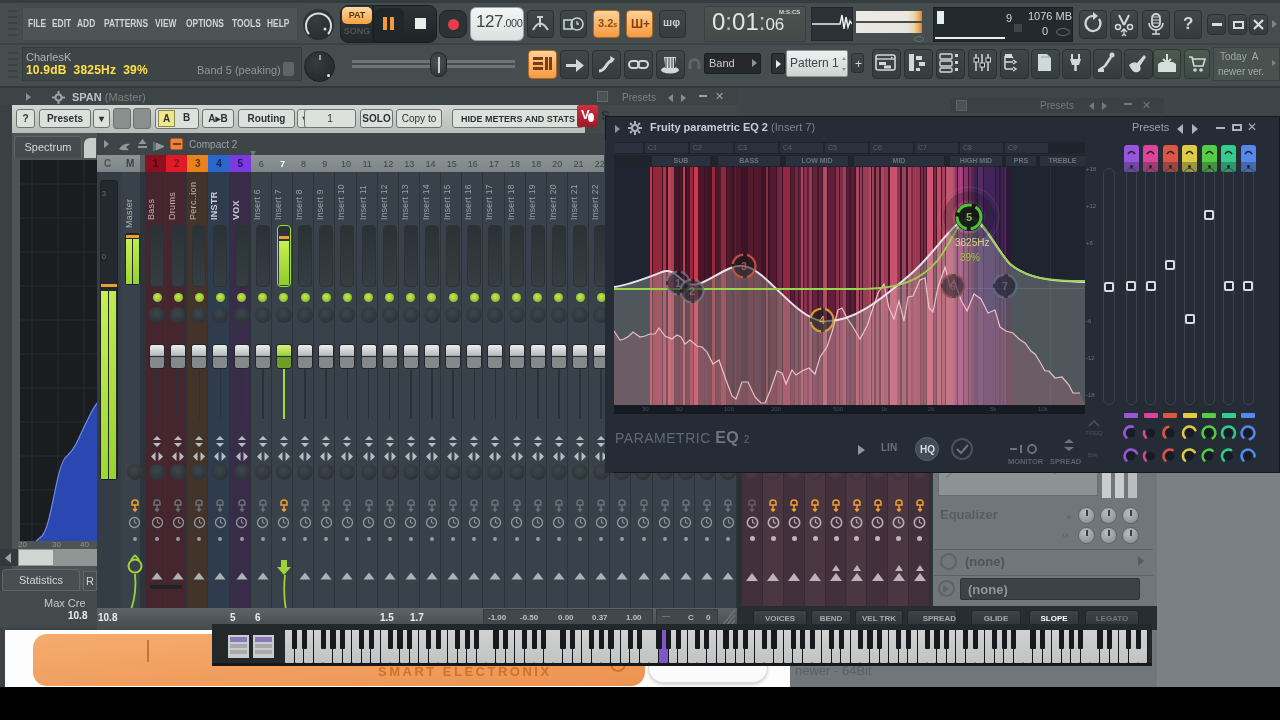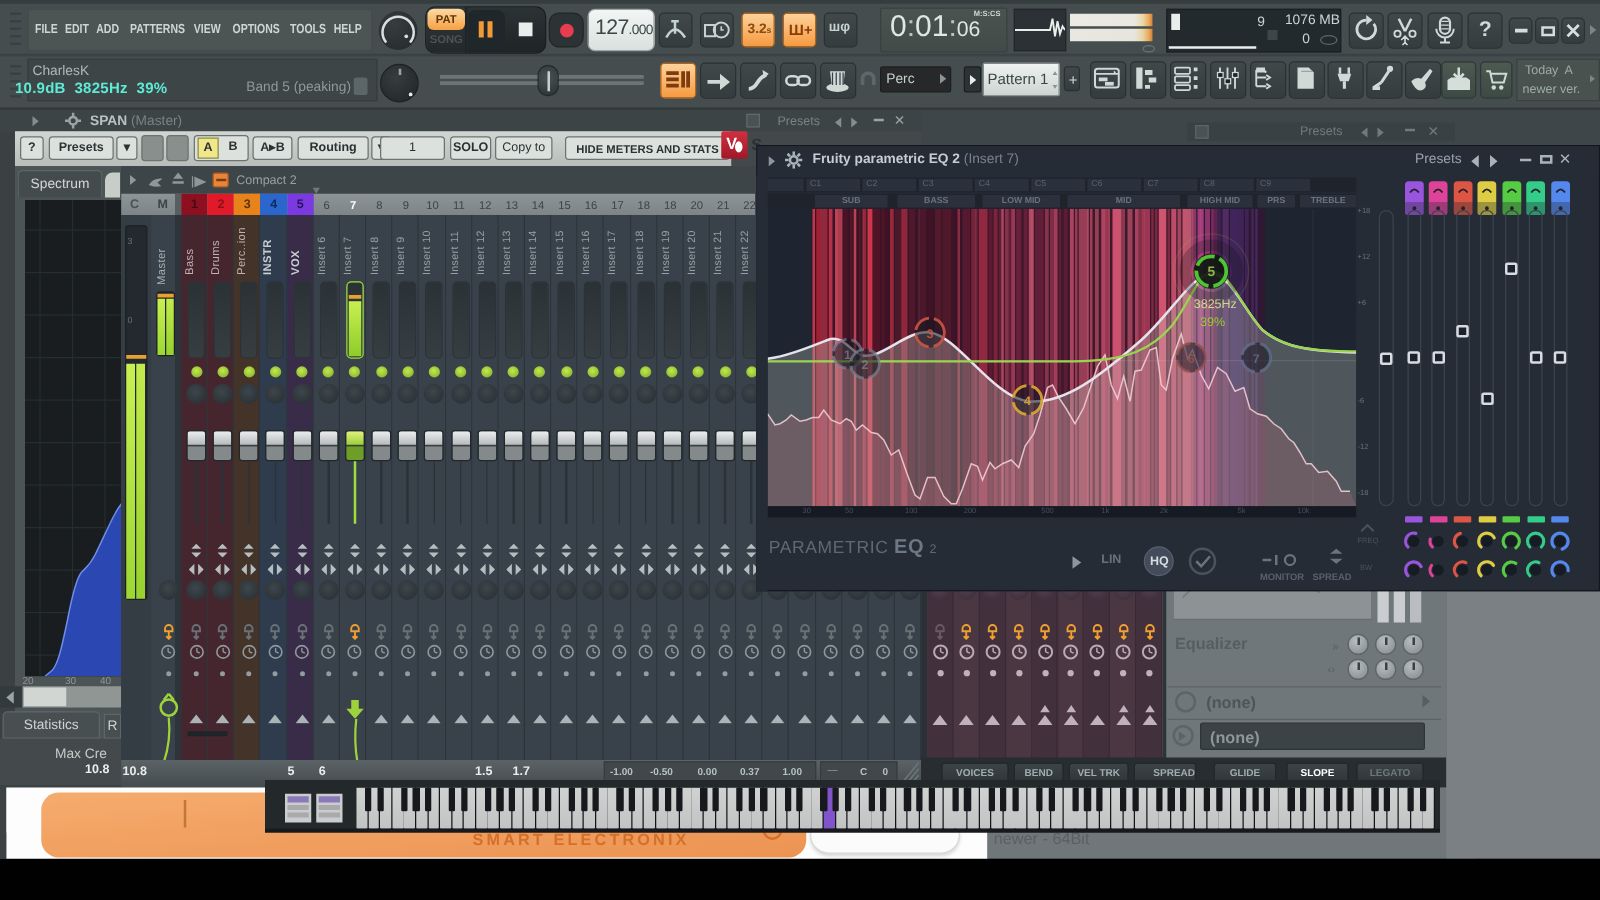--- a/index.html
+++ b/index.html
@@ -112,21 +112,21 @@
     </div>
 <div class="a btn" style="left:1228px;top:14px;width:19px;height:21px">
       <div class="a" style="left:4px;top:6px;width:11px;height:8px;border:2px solid #d6dedb"></div>
     </div>
 <div class="a btn" style="left:1249px;top:14px;width:19px;height:21px"><svg width="17" height="19">
         <path d="M4 5 l9 9 M13 5 l-9 9" stroke="#d6dedb" stroke-width="2.2"></path>
       </svg></div>
 <div class="a" style="left:1272px;top:20px;width:0;height:0;border-left:5px solid #7c8685;border-top:4px solid transparent;border-bottom:4px solid transparent"></div>
 <div class="a" style="left:22px;top:47px;width:280px;height:34px;background:#3d4547;border:1px solid #343c3e"></div>
 <div class="a" style="left:26px;top:51px;font-size:11px;color:#aeb8b4">CharlesK</div>
-<div class="a" style="left:12px;top:63px;font-size:12px;font-weight:bold;color:#5eead4;letter-spacing:0.2px">10.9dB&nbsp; 3825Hz&nbsp; 39%</div>
+<div class="a" style="left:26px;top:63px;font-size:12px;font-weight:bold;color:#fde047;letter-spacing:0.2px">10.9dB&nbsp; 3825Hz&nbsp; 39%</div>
 <div class="a" style="left:197px;top:64px;font-size:11px;color:#8d9996">Band 5 (peaking)</div>
 <div class="a" style="left:283px;top:62px;width:11px;height:14px;background:#5c6668;border-radius:2px"></div>
 <div class="a" style="left:304px;top:51px;width:31px;height:31px;border-radius:50%;background:radial-gradient(circle at 40% 35%,#363d3f,#202527);border:1px solid #1c2123">
       <div class="a" style="left:14px;top:3px;width:2px;height:5px;background:#9aa4a2"></div>
       <div class="a" style="left:22px;top:22px;width:3px;height:3px;border-radius:50%;background:#e8eeec"></div>
     </div>
 <div class="a" style="left:352px;top:60px;width:163px;height:3px;background:#6c7476"></div>
 <div class="a" style="left:352px;top:65px;width:163px;height:3px;background:#6c7476"></div>
 <div class="a" style="left:430px;top:52px;width:17px;height:25px;border-radius:8px;background:radial-gradient(circle at 45% 40%,#4a5254,#2b3234);border:1px solid #222829">
       <div class="a" style="left:7px;top:4px;width:2px;height:16px;background:#c6d0cd"></div>
@@ -151,21 +151,21 @@
       </svg></div>
 <div class="a btn" style="left:656px;top:50px;width:29px;height:29px"><svg width="27" height="27">
         <ellipse cx="13" cy="19" rx="9" ry="3.5" fill="#cfd9d6"></ellipse>
         <path d="M7 6 h12 l-1.5 12 h-9 z" fill="#cfd9d6"></path>
         <path d="M9 7 v10 M12 7 v10 M15 7 v10 M17.5 7 v10" stroke="#3a4143" stroke-width="1"></path>
       </svg></div>
 <div class="a" style="left:688px;top:57px;width:13px;height:13px"><svg width="13" height="13">
         <path d="M2 11 V6 a4.5 4.5 0 0 1 9 0 v5" stroke="#5d6769" stroke-width="3" fill="none"></path>
       </svg></div>
 <div class="a" style="left:704px;top:53px;width:57px;height:21px;background:#26282a;border:1px solid #1b2022;border-radius:2px"></div>
-<div class="a" style="left:709px;top:57px;font-size:11px;color:#c6d0cd">Perc</div>
+<div class="a" style="left:709px;top:57px;font-size:11px;color:#c6d0cd">Band</div>
 <div class="a" style="left:752px;top:59px;width:0;height:0;border-left:5px solid #8b9593;border-top:4px solid transparent;border-bottom:4px solid transparent"></div>
 <div class="a" style="left:771px;top:53px;width:14px;height:21px;background:#2c3335;border:1px solid #1b2022;border-radius:2px">
       <div class="a" style="left:4px;top:6px;width:0;height:0;border-left:5px solid #e8eeec;border-top:4px solid transparent;border-bottom:4px solid transparent"></div>
     </div>
 <div class="a" style="left:786px;top:50px;width:62px;height:27px;background:linear-gradient(#eef2f0,#ccd4d2);border:1px solid #8a9492;border-radius:2px"></div>
 <div class="a" style="left:790px;top:56px;font-size:12px;color:#3d4547">Pattern 1</div>
 <div class="a" style="left:841px;top:55px;width:6px;height:18px"><svg width="6" height="18">
         <path d="M3 2 l2 3 h-4 z M3 16 l-2 -3 h4 z" fill="#8a9492"></path>
       </svg></div>
 <div class="a" style="left:851px;top:53px;width:13px;height:20px;background:linear-gradient(#40484a,#343c3e);border:1px solid #2a3133;border-radius:3px">

